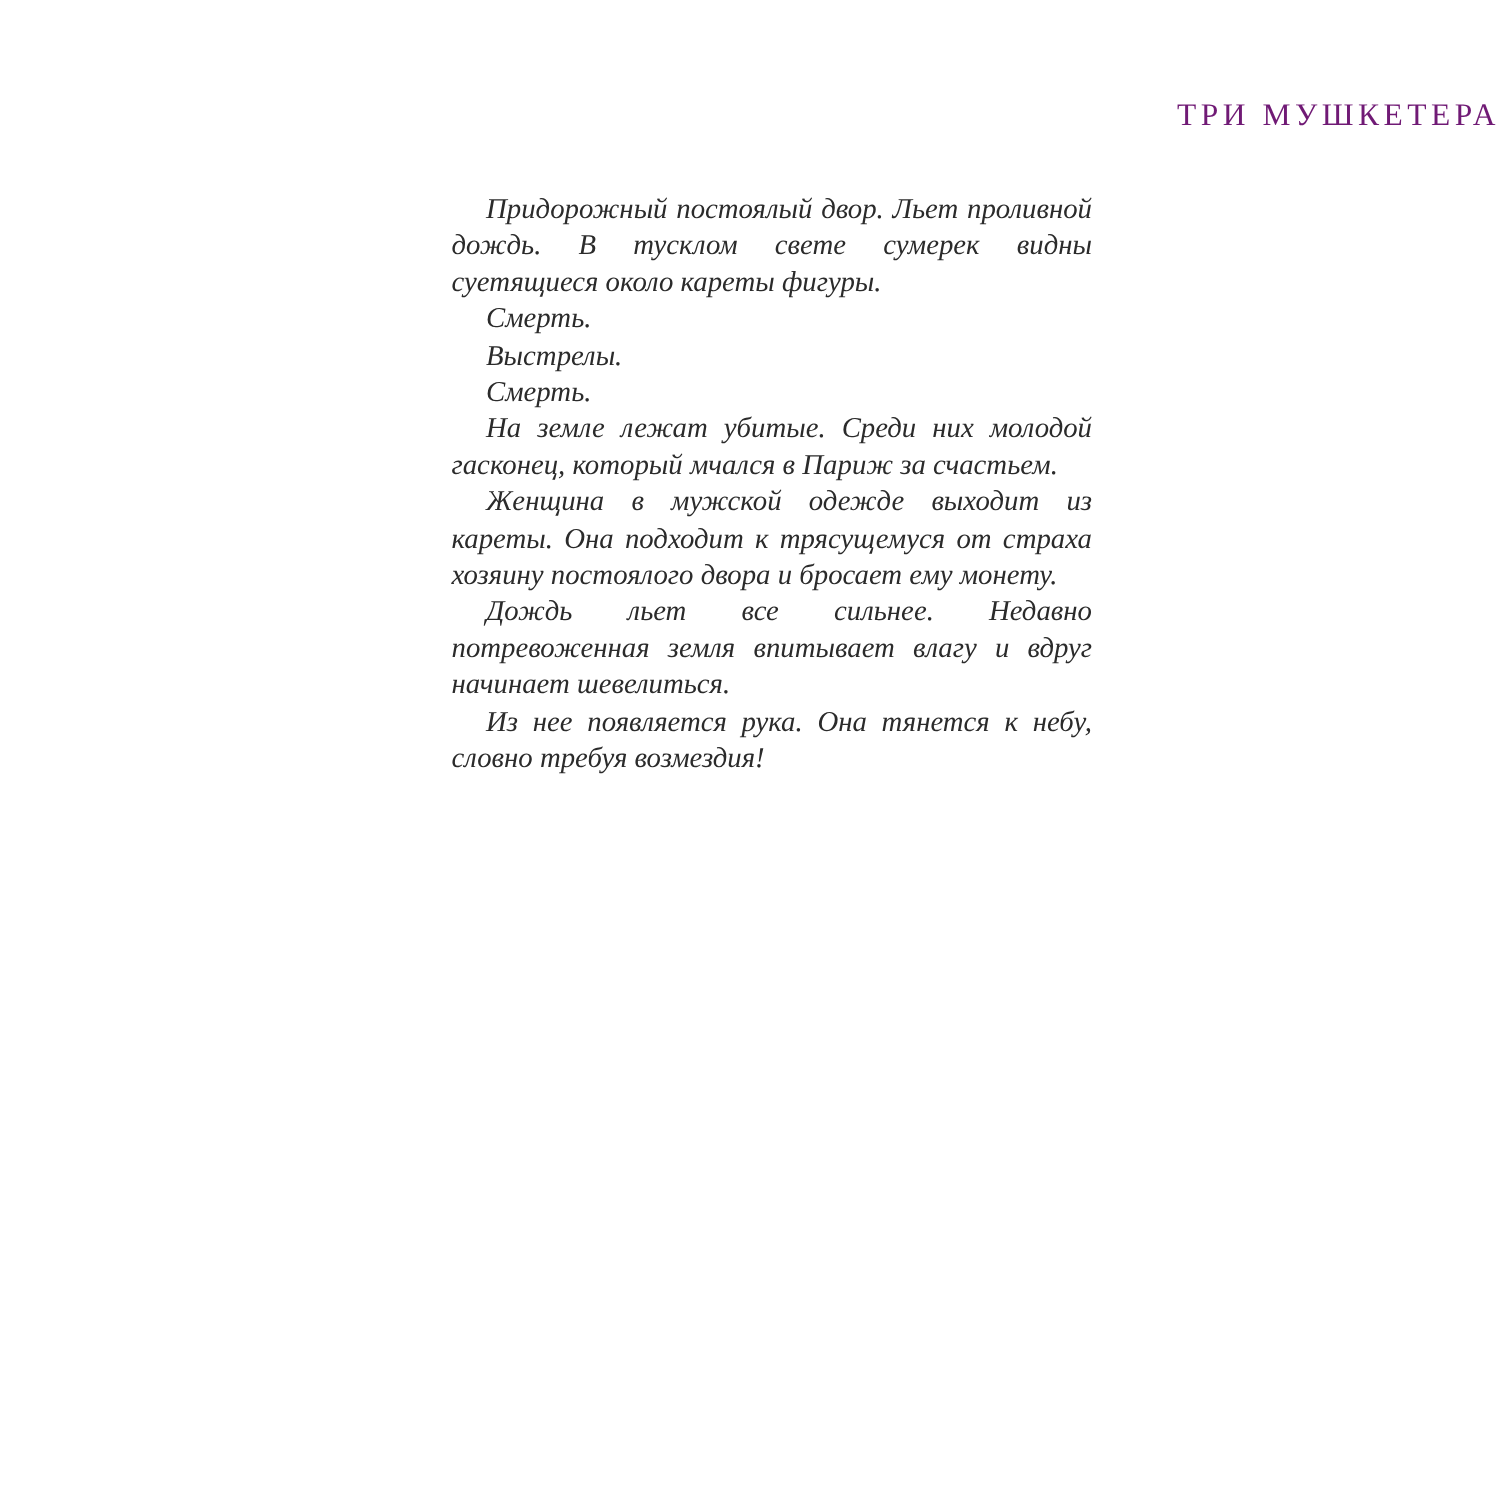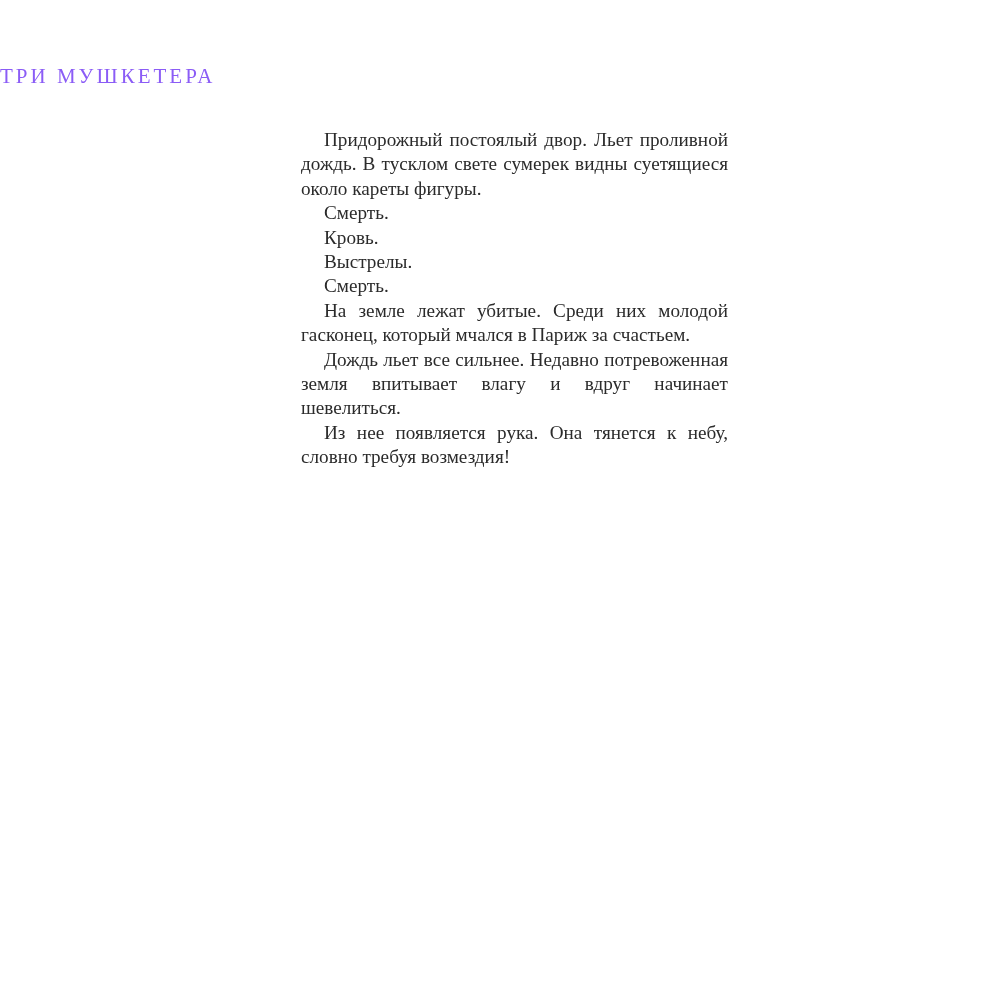--- a/index.html
+++ b/index.html
@@ -13,47 +13,48 @@
       position: relative;
       overflow: hidden;
       font-family: "Liberation Serif", "DejaVu Serif", serif;
       color: #2b2b2b;
     }
     .page-title {
       position: absolute;
       top: 64px;
       left: 0;
       width: 1000px;
-      text-align: left;
+      text-align: right;
       font-size: 21px;
       letter-spacing: 3px;
-      color: #8b5cf6;
+      color: #701a75;
     }
     .text-block {
       position: absolute;
       top: 128px;
       left: 301px;
       width: 427px;
       font-size: 19.2px;
       line-height: 24.4px;
       text-align: justify;
       text-align-last: left;
     }
     .para {
       margin: 0;
       text-indent: 23px;
+      font-style: italic;
     }
   </style>
 </head>
 <body>
 
 <div class="page-title">ТРИ МУШКЕТЕРА</div>
 
 <div class="text-block">
   <p class="para">Придорожный постоялый двор. Льет проливной дождь. В тусклом свете сумерек видны суетящиеся около кареты фигуры.</p>
   <p class="para">Смерть.</p>
-  <p class="para">Кровь.</p>
   <p class="para">Выстрелы.</p>
   <p class="para">Смерть.</p>
   <p class="para">На земле лежат убитые. Среди них молодой гасконец, который мчался в Париж за счастьем.</p>
+  <p class="para">Женщина в мужской одежде выходит из кареты. Она подходит к трясущемуся от страха хозяину постоялого двора и бросает ему монету.</p>
   <p class="para">Дождь льет все сильнее. Недавно потревоженная земля впитывает влагу и вдруг начинает шевелиться.</p>
   <p class="para">Из нее появляется рука. Она тянется к небу, словно требуя возмездия!</p>
 </div>
 
 </body></html>

